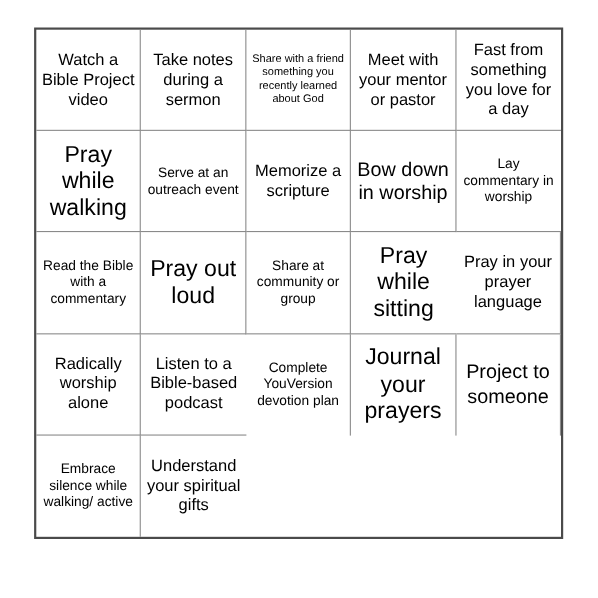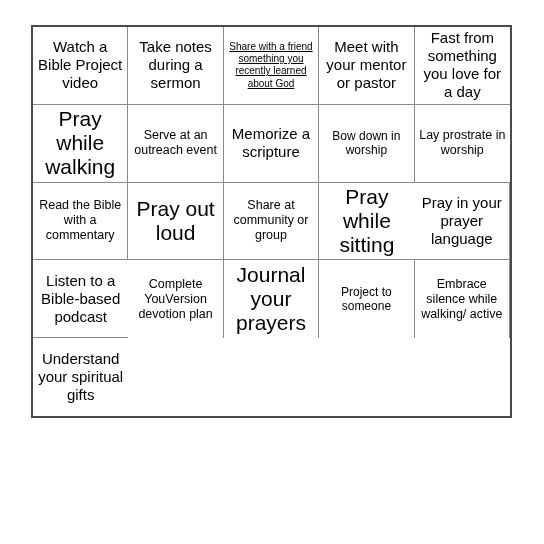--- a/index.html
+++ b/index.html
@@ -10,21 +10,21 @@
     background: #ffffff;
     font-family: "Liberation Sans", sans-serif;
     -webkit-font-smoothing: antialiased;
   }
 
   #bingo-card {
     position: absolute;
     left: 31px;
     top: 25px;
     width: 481px;
-    height: 393px;
+    height: 465px;
     box-sizing: border-box;
     border: 2px solid #4a4a4a;
     background: #ffffff;
     display: grid;
     grid-template-columns: repeat(5, 1fr);
     grid-template-rows: repeat(5, 1fr);
   }
 
   .bingo-cell {
     box-sizing: border-box;
@@ -45,24 +45,24 @@
 
   .cell-text {
     display: block;
     width: 100%;
     line-height: 1.16;
     white-space: pre-line;
     word-wrap: break-word;
   }
 
   
-  .fs-xs   { font-size: 10px;   line-height: 1.24; text-decoration: underline; }
+  .fs-xs   { font-size: 10px;   line-height: 1.24; }
   .fs-sm   { font-size: 12.5px; line-height: 1.20; }
   .fs-md   { font-size: 15px;   line-height: 1.20; }
-  .fs-lg   { font-size: 12px;   line-height: 1.18; }
+  .fs-lg   { font-size: 18px;   line-height: 1.18; }
   .fs-xl   { font-size: 21px;   line-height: 1.15; }
   .fs-xxl  { font-size: 27px;   line-height: 1.10; }
 </style>
 </head>
 <body>
 
 <div id="bingo-card">
     <div class="bingo-cell row-1 col-1">
       <span class="cell-text fs-md">Watch a Bible Project video</span>
     </div>
@@ -84,36 +84,39 @@
     <div class="bingo-cell row-2 col-2">
       <span class="cell-text fs-sm">Serve at an outreach event</span>
     </div>
     <div class="bingo-cell row-2 col-3">
       <span class="cell-text fs-md">Memorize a scripture</span>
     </div>
     <div class="bingo-cell row-2 col-4">
       <span class="cell-text fs-lg">Bow down in worship</span>
     </div>
     <div class="bingo-cell row-2 col-5">
-      <span class="cell-text fs-sm">Lay prostrate in worship</span>
+      <span class="cell-text fs-sm">Lay commentary in worship</span>
     </div>
     <div class="bingo-cell row-3 col-1">
       <span class="cell-text fs-sm">Read the Bible with a commentary</span>
     </div>
     <div class="bingo-cell row-3 col-2">
       <span class="cell-text fs-xl">Pray out loud</span>
     </div>
     <div class="bingo-cell row-3 col-4">
       <span class="cell-text fs-sm">Share at community or group</span>
     </div>
     <div class="bingo-cell row-3 col-5">
       <span class="cell-text fs-xl">Pray while sitting</span>
     </div>
     <div class="bingo-cell row-4 col-1">
       <span class="cell-text fs-md">Pray in your prayer language</span>
+    </div>
+    <div class="bingo-cell row-4 col-3">
+      <span class="cell-text fs-md">Radically worship alone</span>
     </div>
     <div class="bingo-cell row-4 col-5">
       <span class="cell-text fs-md">Listen to a Bible-based podcast</span>
     </div>
     <div class="bingo-cell row-5 col-1">
       <span class="cell-text fs-sm">Complete YouVersion devotion plan</span>
     </div>
     <div class="bingo-cell row-5 col-2">
       <span class="cell-text fs-xl">Journal your prayers</span>
     </div>

